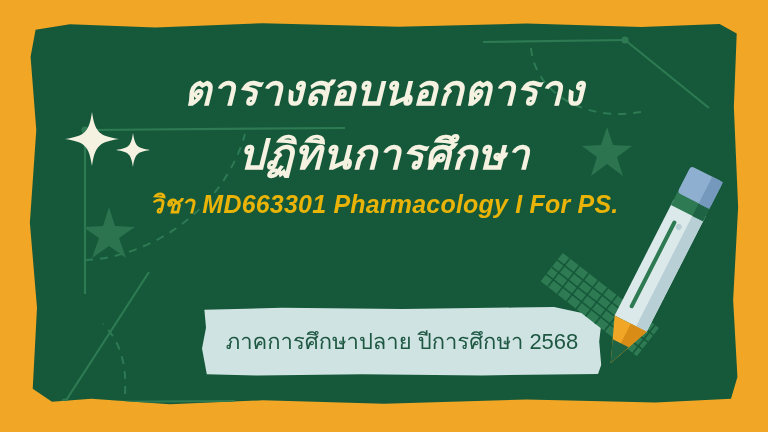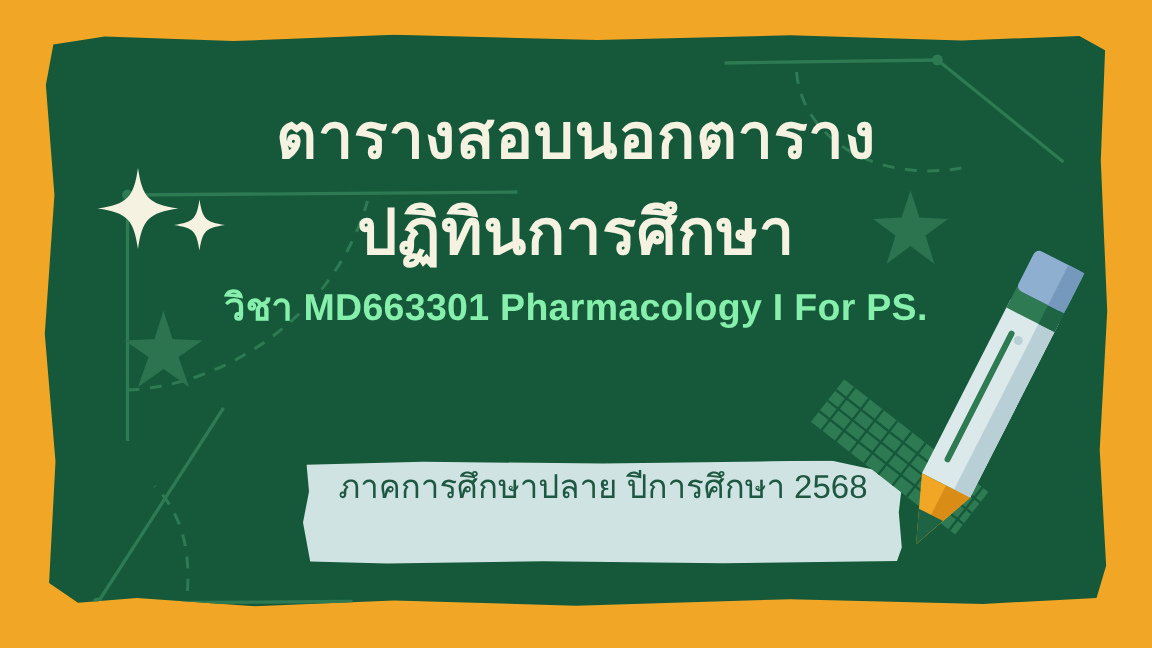--- a/index.html
+++ b/index.html
@@ -29,56 +29,56 @@
     );
   }
 
   .layer { position:absolute; left:0; top:0; width:100%; height:100%; }
   .layer svg { display:block; width:100%; height:100%; }
 
   
   #textblock {
     position:absolute; left:0; top:0; width:100%; height:100%;
     display:flex; flex-direction:column; align-items:center;
-    z-index:6; pointer-events:none;
+    z-index:6; pointer-events:none;font-style:italic;
   }
   #title {
     margin-top:47px;
     color:#F6F2E2;
     font-size:42px;
     line-height:1.07;
     font-weight:700;
     text-align:center;
     letter-spacing:0.5px;
     width:100%;
   }
   #title .l2 { display:block;margin-top:19px; }
   #subtitle {
     margin-top:6px;
-    color:#86efac;
+    color:#eab308;
     font-size:25px;
     font-weight:700;
     text-align:center;
     letter-spacing:0.2px;
   }
 
   
   #infobox {
     position:absolute;
     left:175px; top:285px;
     width:400px; height:69px;
     background:#CFE3E2;
     z-index:5;
     clip-path: polygon(
       0.6% 4%, 20% 1.2%, 50% 3%, 78% 0.8%, 88% 0%,
       100% 15%, 99.3% 50%, 99.8% 84%, 99.0% 97%,
       70% 99.2%, 40% 97.4%, 14% 99.4%, 1.2% 97.5%,
       0% 60%, 1.0% 30%
     );
-    display:flex; align-items:flex-start; justify-content:center;
+    display:flex; align-items:center; justify-content:center;
   }
   #infobox-text {
     color:#1E5742;
     font-size:22px;
     font-weight:400;
     text-align:center;
   }
 </style>
 </head>
 <body>

